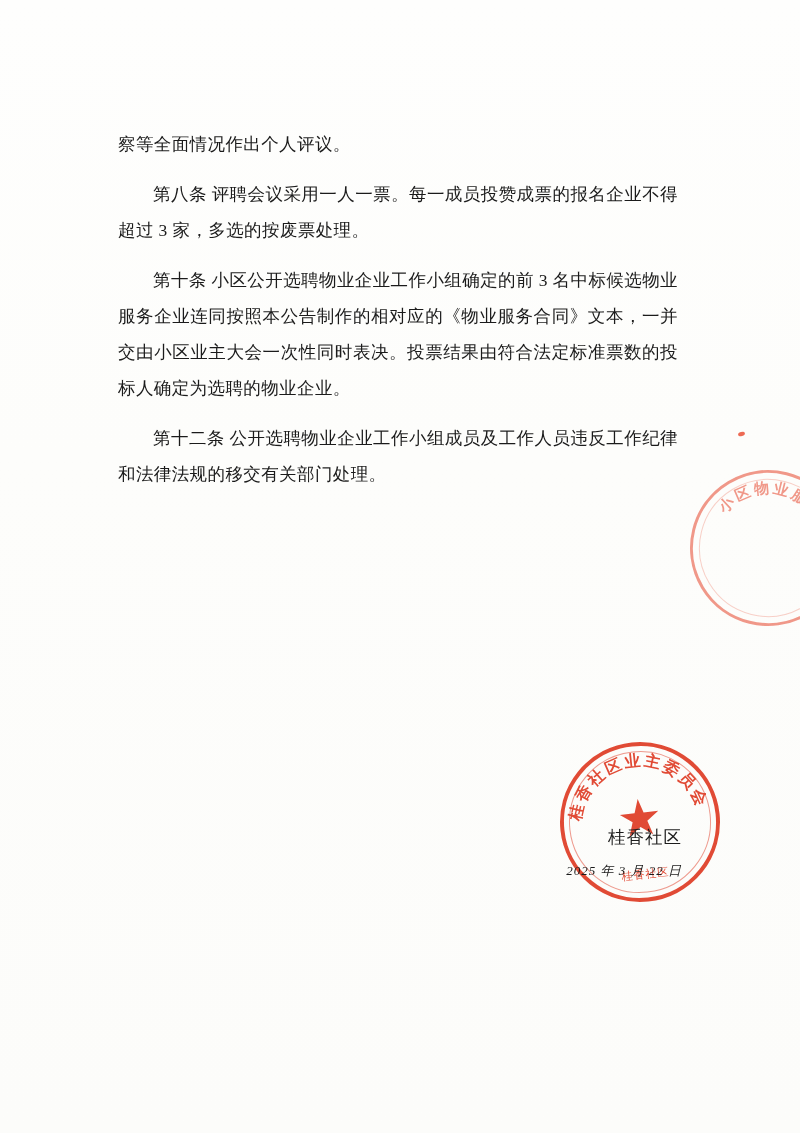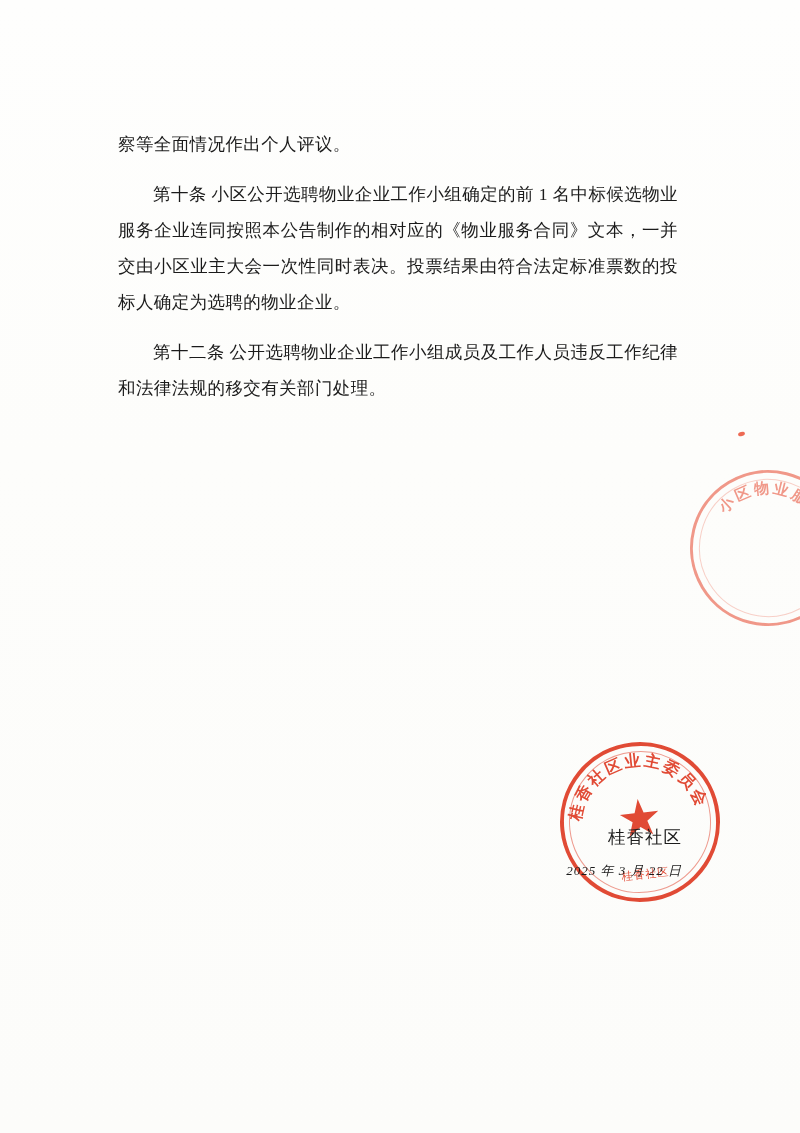--- a/index.html
+++ b/index.html
@@ -162,21 +162,22 @@
     overflow: hidden;
   }
 </style>
 </head>
 <body>
 
 <div class="page">
 
   <div class="content">
     <p class="para">察等全面情况作出个人评议。</p>
-    <p class="para indent">第十条  小区公开选聘物业企业工作小组确定的前 1 名中标候选物业服务企业连同按照本公告制作的相对应的《物业服务合同》文本，一并交由小区业主大会一次性同时表决。投票结果由符合法定标准票数的投标人确定为选聘的物业企业。</p>
+    <p class="para indent">第八条  评聘会议采用一人一票。每一成员投赞成票的报名企业不得超过 3 家，多选的按废票处理。</p>
+    <p class="para indent">第十条  小区公开选聘物业企业工作小组确定的前 3 名中标候选物业服务企业连同按照本公告制作的相对应的《物业服务合同》文本，一并交由小区业主大会一次性同时表决。投票结果由符合法定标准票数的投标人确定为选聘的物业企业。</p>
     <p class="para indent">第十二条  公开选聘物业企业工作小组成员及工作人员违反工作纪律和法律法规的移交有关部门处理。</p>
   </div>
 
   <div class="edge-clip">
 
     <div class="stamp stamp-partial">
       <div class="inner-ring"></div>
       <div class="stamp-arc-text">
         <svg viewBox="0 0 150 150">
           <defs>

